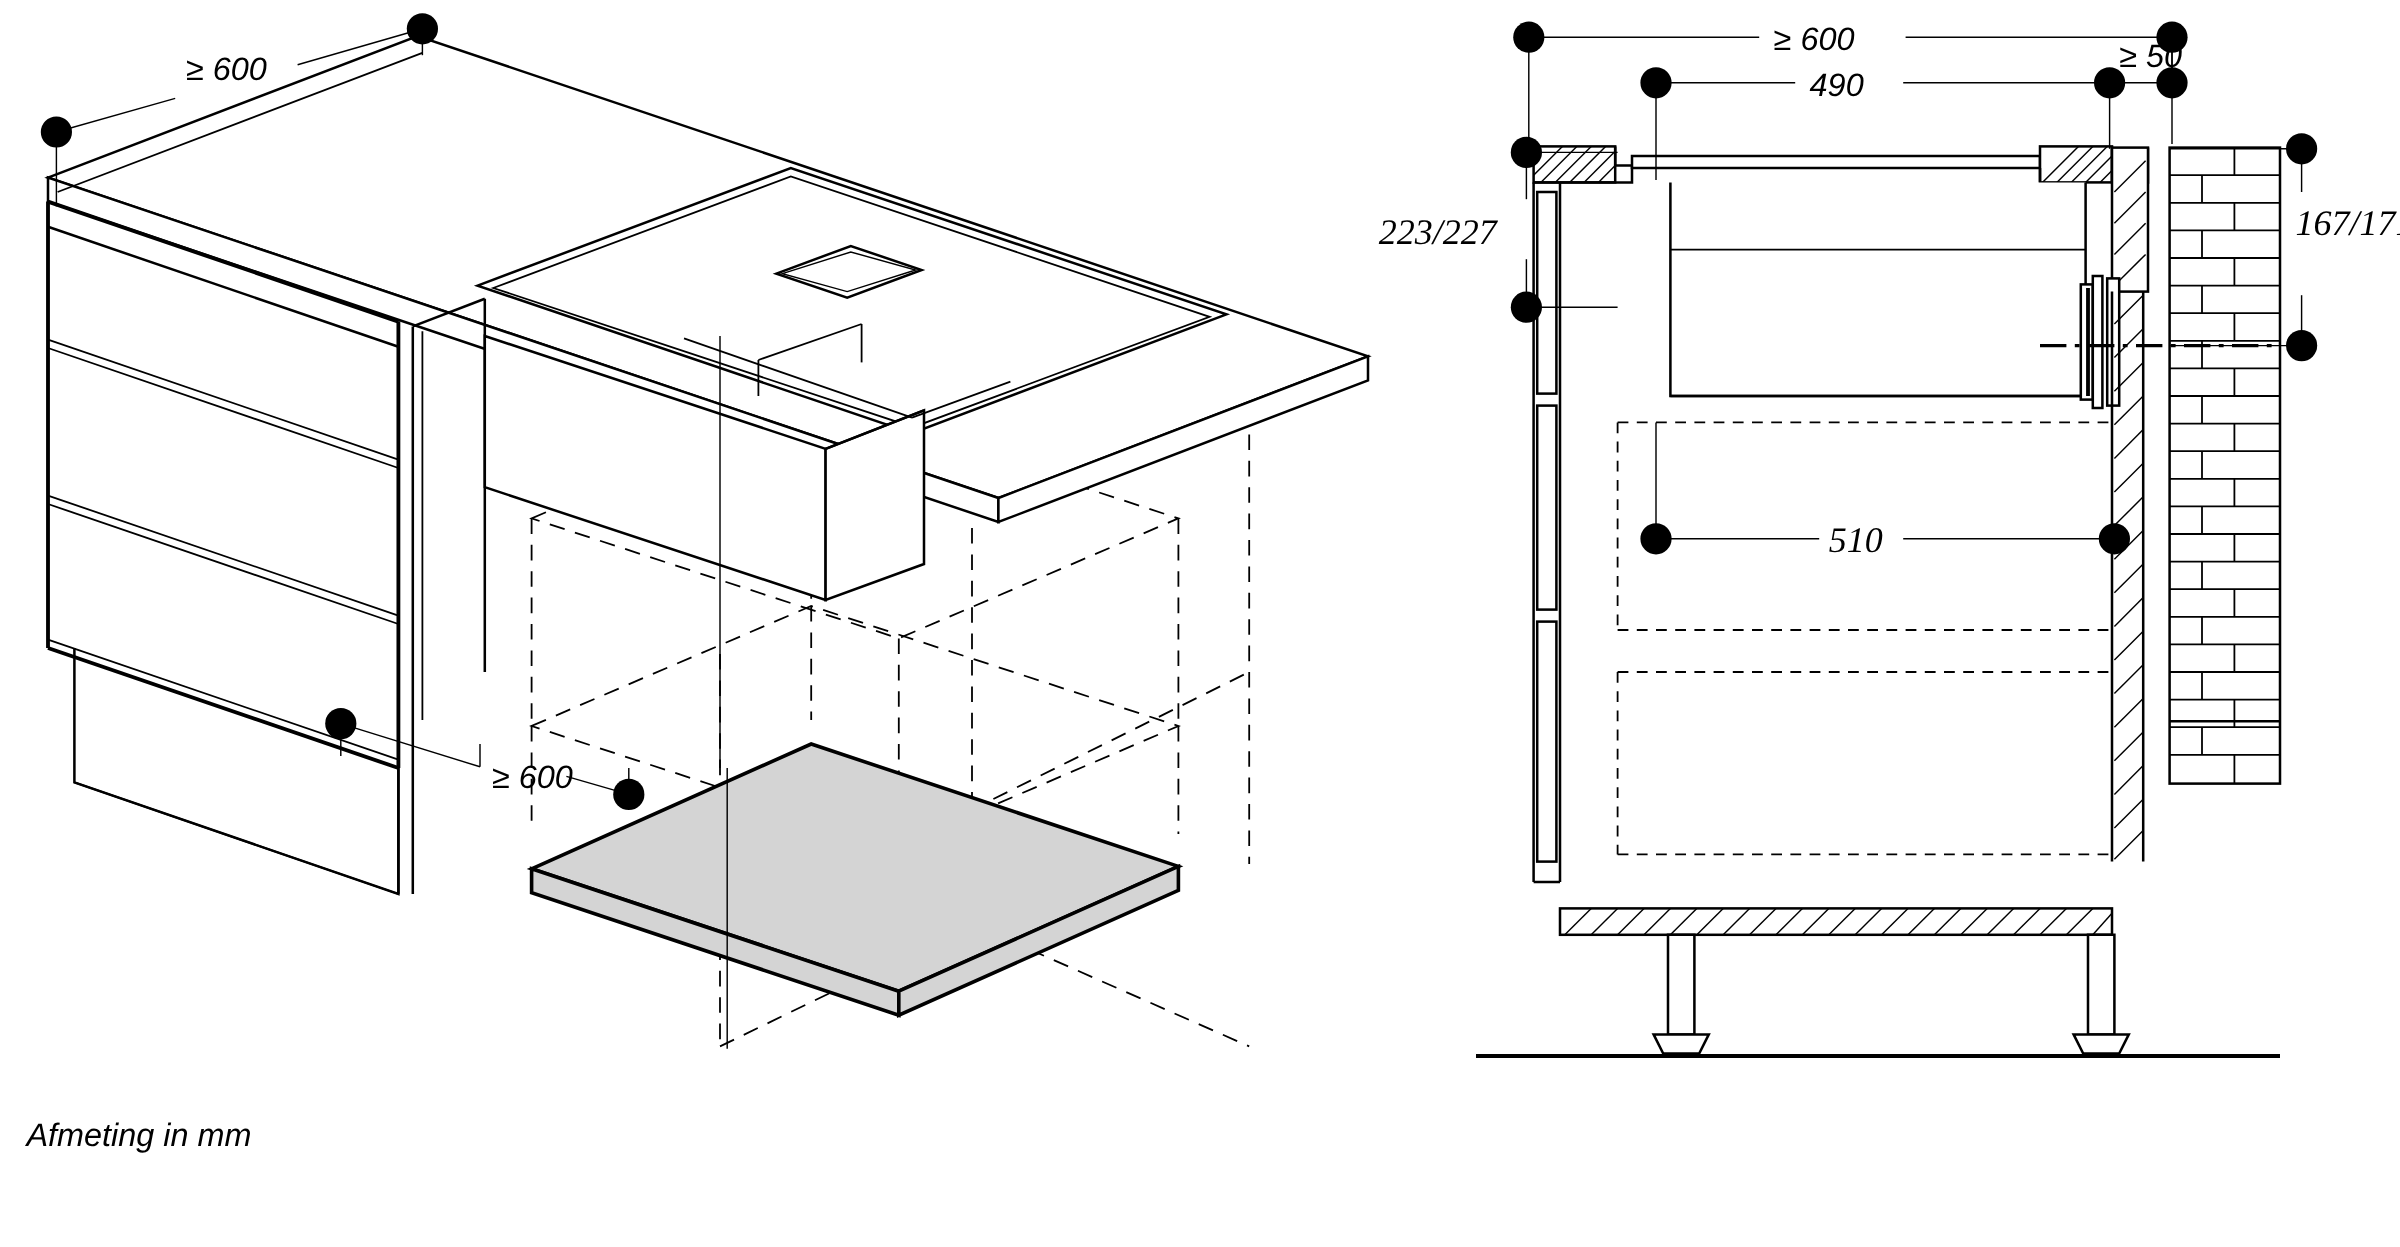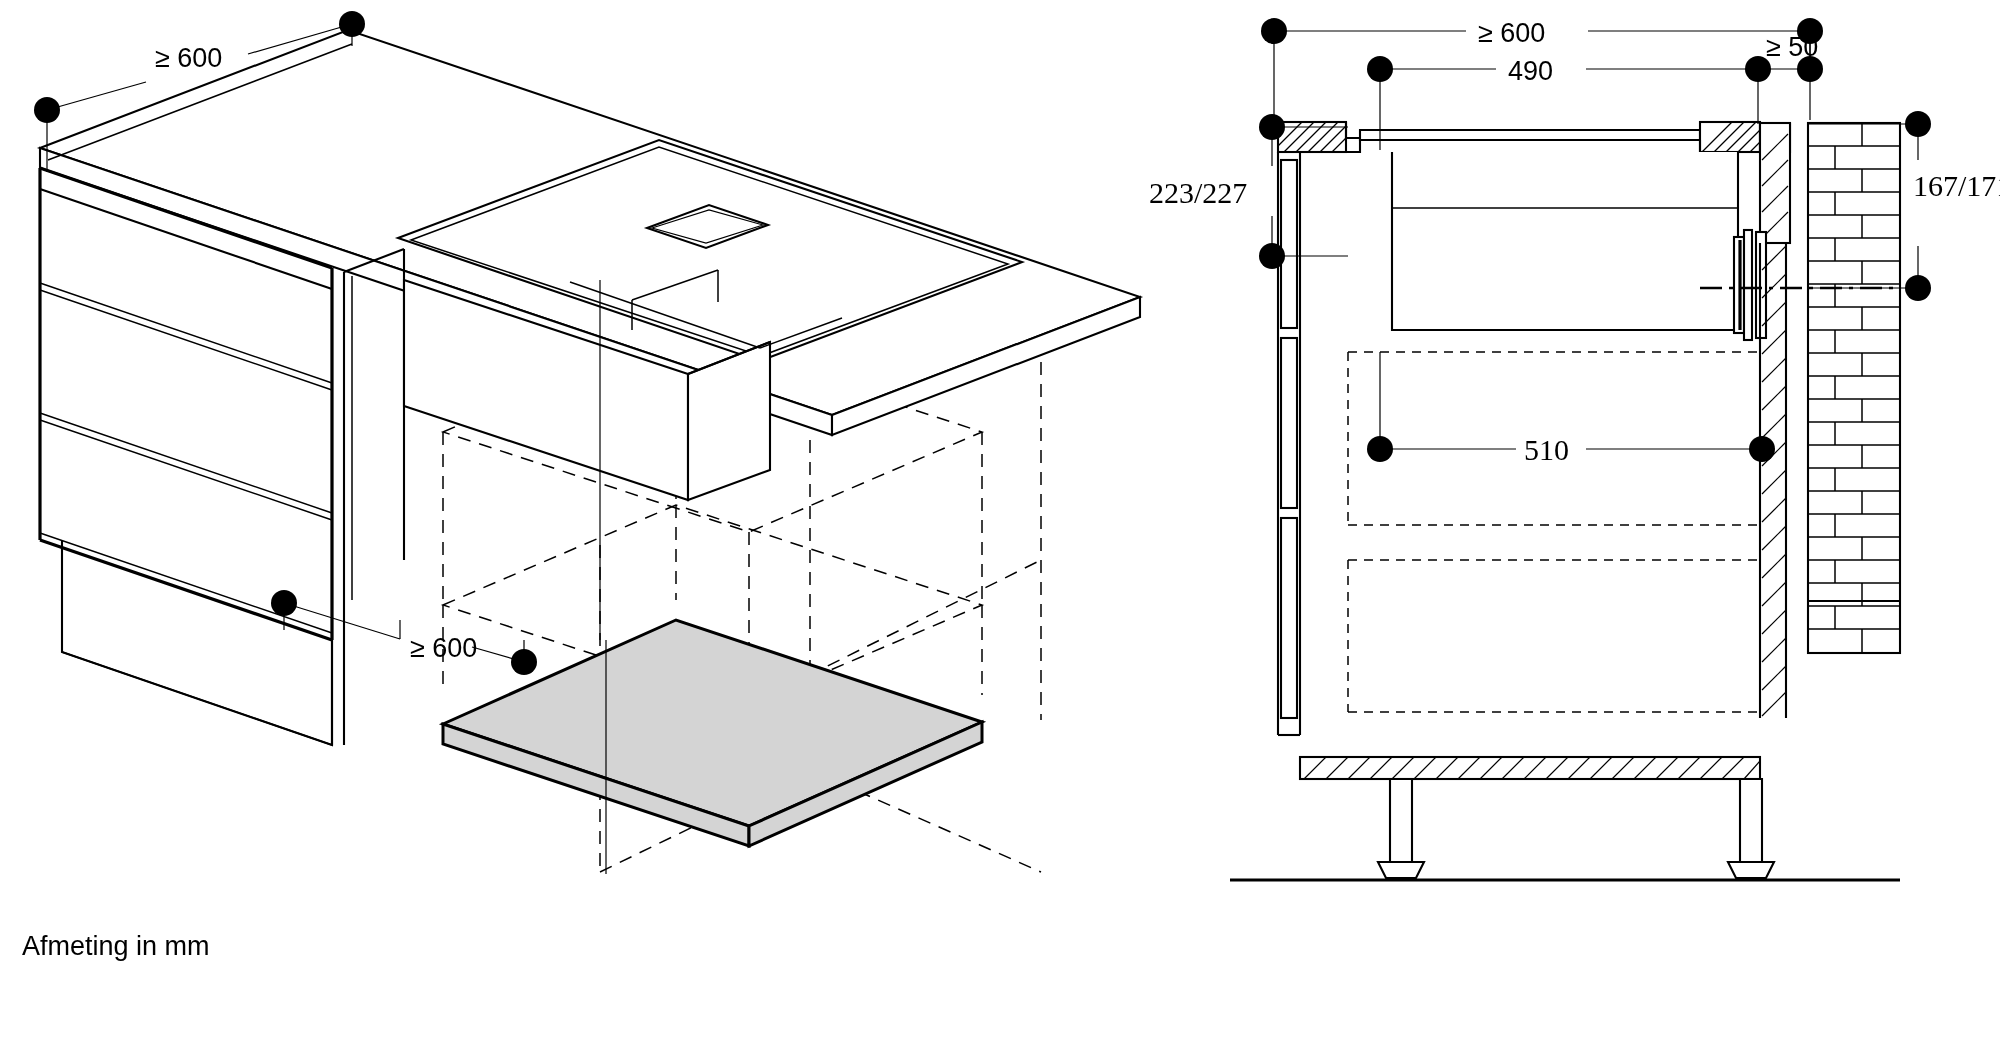--- a/index.html
+++ b/index.html
@@ -15,20 +15,21 @@
     overflow: hidden;
     font-family: "Liberation Sans", sans-serif;
     color: #000000;
   }
   #drawing-root {
     position: absolute;
     left: 0;
     top: 0;
     width: 2000px;
     height: 1039px;
+    font-style: italic;
   }
   svg.sheet {
     display: block;
     width: 2000px;
     height: 1039px;
   }
   text {
     font-family: "Liberation Sans", sans-serif;
     fill: #000000;
   }

